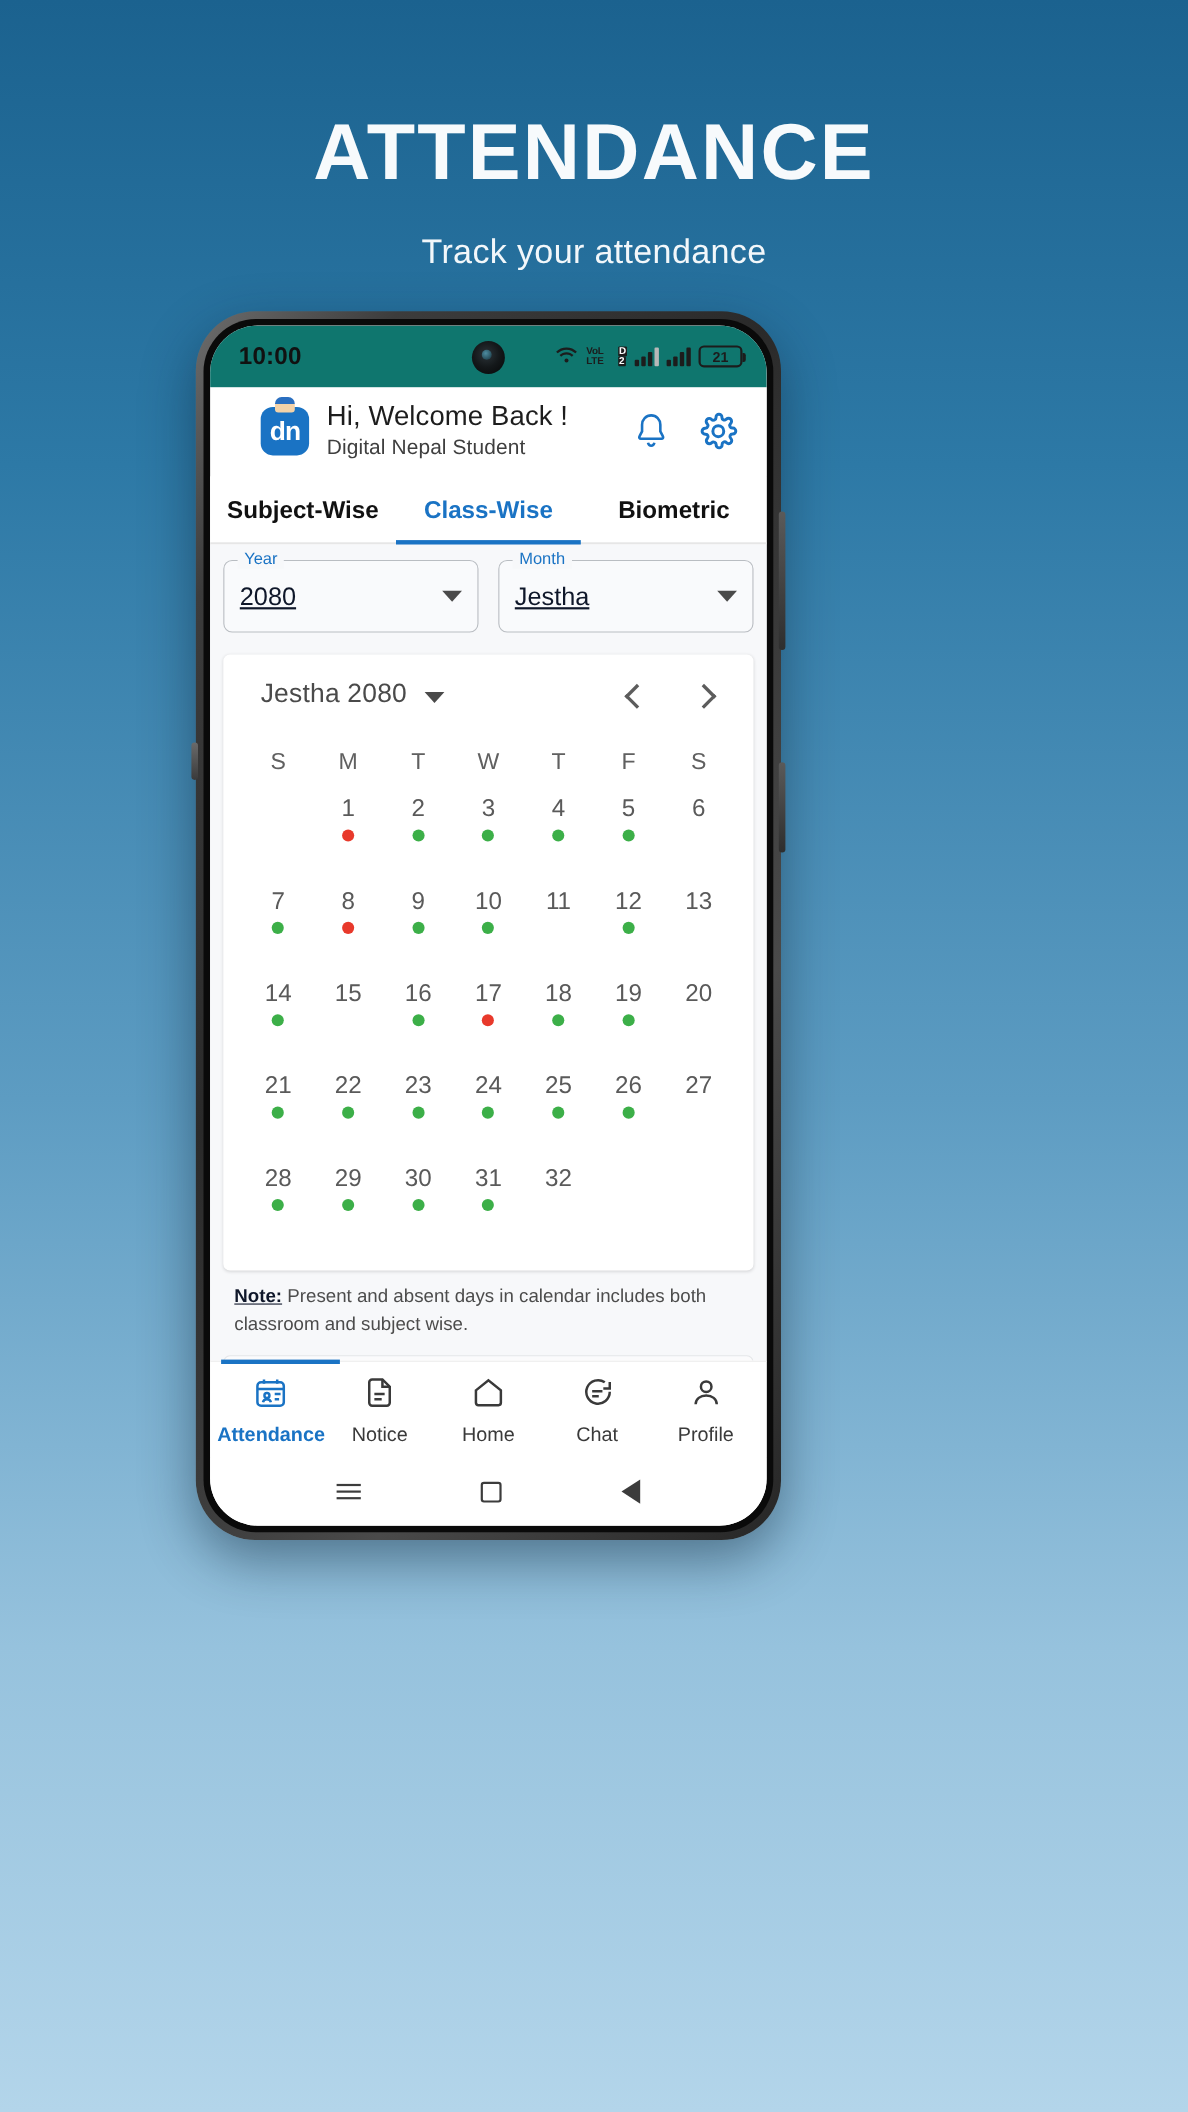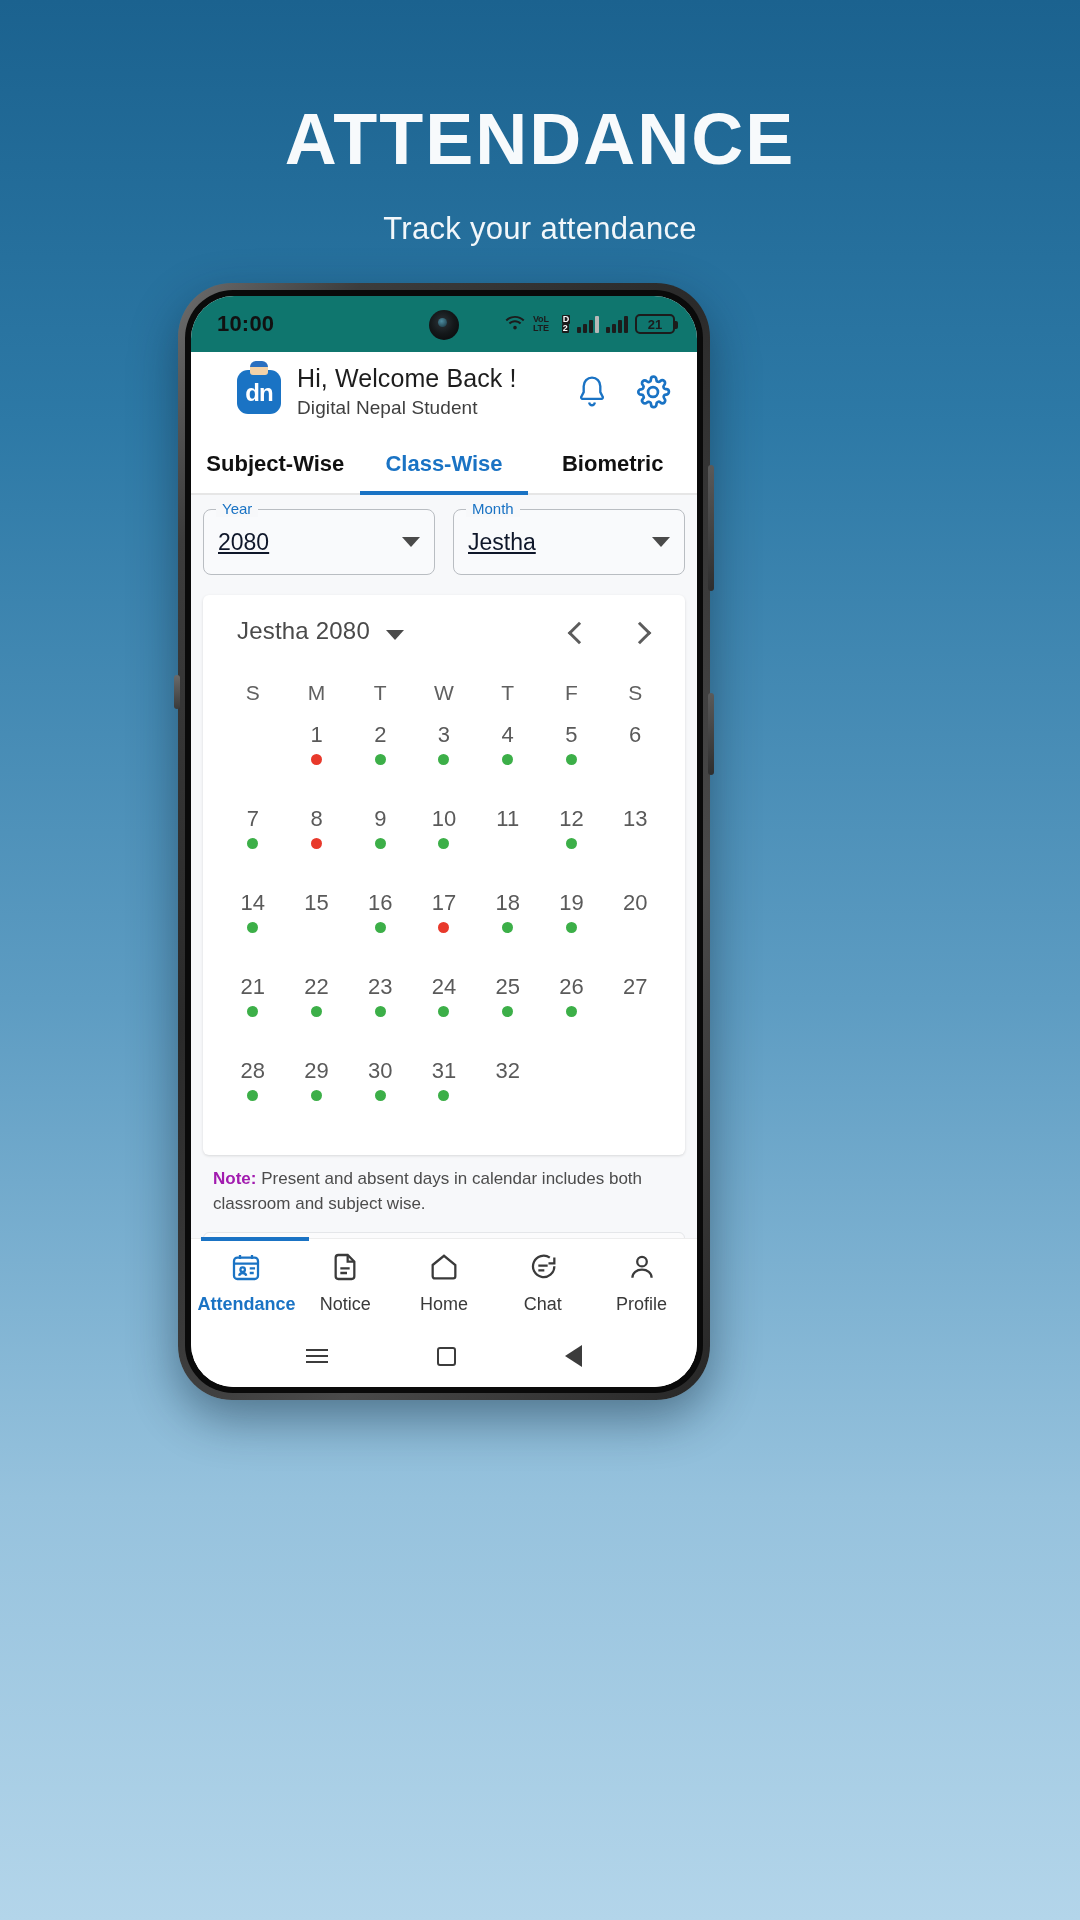--- a/index.html
+++ b/index.html
@@ -203,21 +203,21 @@
   .dot { width:11px;height:11px;border-radius:50%; margin-top:7px; }
   .dot.present{ background:#3caf48; }
   .dot.absent{ background:#e8392b; }
   .dot.none{ background:transparent; }
 
   
   .note {
     margin-top:12px; padding: 0 10px;
     font-size:17px; color:#4c4c4c; line-height:1.45;
   }
-  .note b { color:#a21caf; }
+  .note b { color:#0f172a;text-decoration:underline; }
 
   
   .summary {
     margin-top:16px; background:#fbfbfc; border:1px solid #e4e6e9; border-radius:6px;
     display:flex; padding:22px 0 18px 0;
   }
 
   
   .bottomnav {
     flex:none; background:#fff; display:flex; padding:12px 6px 10px 6px;

